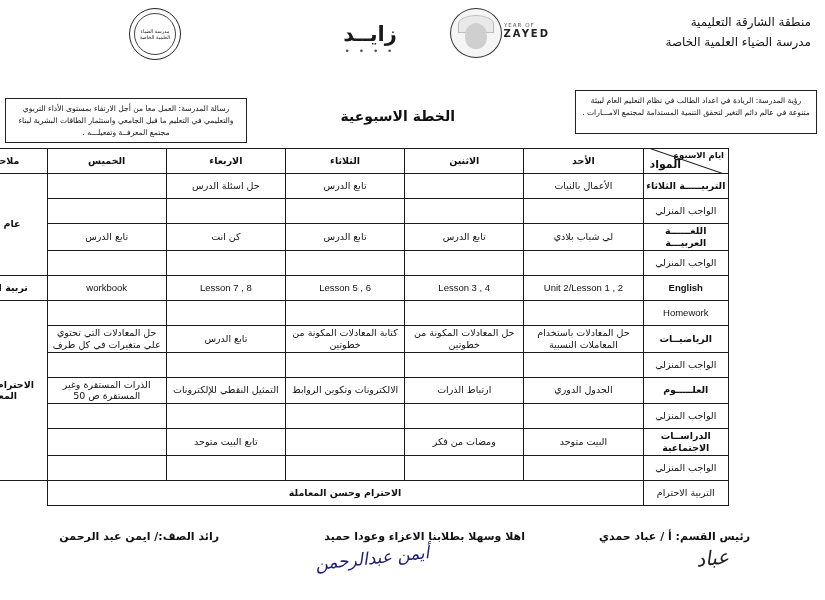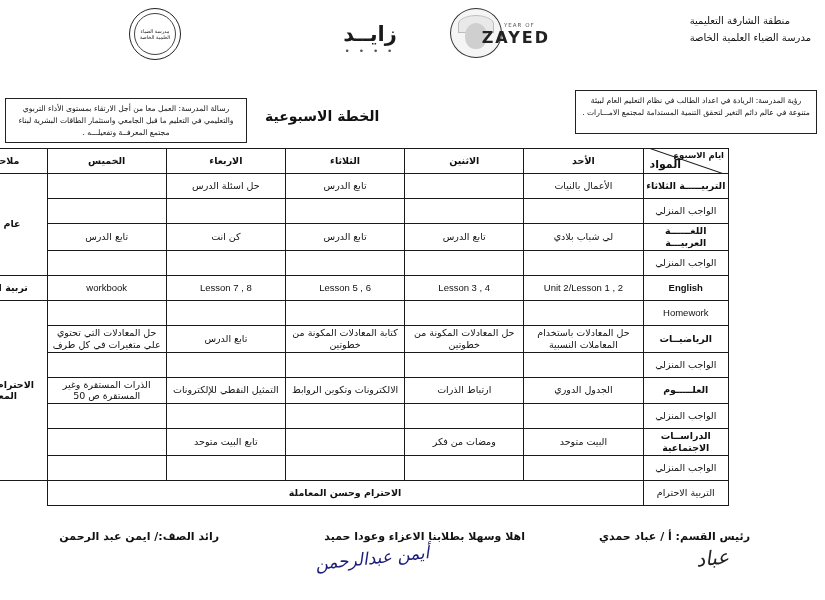--- a/index.html
+++ b/index.html
@@ -28,22 +28,22 @@
     position: absolute;
     top: 6px;
     right: 0;
     left: 0;
     height: 62px;
   }
   .hdr-right {
     position: absolute;
     right: 14px;
     top: 6px;
-    text-align: left;
-    font-size: 10px;
+    text-align: right;
+    font-size: 12px;
     line-height: 1.7;
   }
   .hdr-right div { white-space: nowrap; }
 
   .logo-emblem {
     position: absolute;
     right: 640px;
     top: 2px;
     width: 60px;
     height: 52px;
@@ -145,21 +145,21 @@
     top: 14px;
     text-align: left;
     width: 46px;
   }
   .logo-portrait .zlabel .year {
     font-size: 5.5px;
     color: #555;
     letter-spacing: 1px;
   }
   .logo-portrait .zlabel .zayed {
-    font-size: 16px;
+    font-size: 10px;
     font-weight: bold;
     color: #222;
     letter-spacing: 2px;
   }
 
   
   .info-row {
     position: absolute;
     top: 66px;
     right: 0;
@@ -200,21 +200,21 @@
     min-height: 34px;
   }
   .mission-vision { right: 8px; }
   .mission-school { right: 578px; margin-top: 8px; }
 
   .plan-title {
     position: absolute;
     top: 108px;
     right: 370px;
     width: 190px;
-    text-align: left;
+    text-align: right;
     font-size: 14px;
     font-weight: bold;
   }
 
   
   .tbl-wrap {
     position: absolute;
     top: 148px;
     right: 96px;
     width: 672px;

